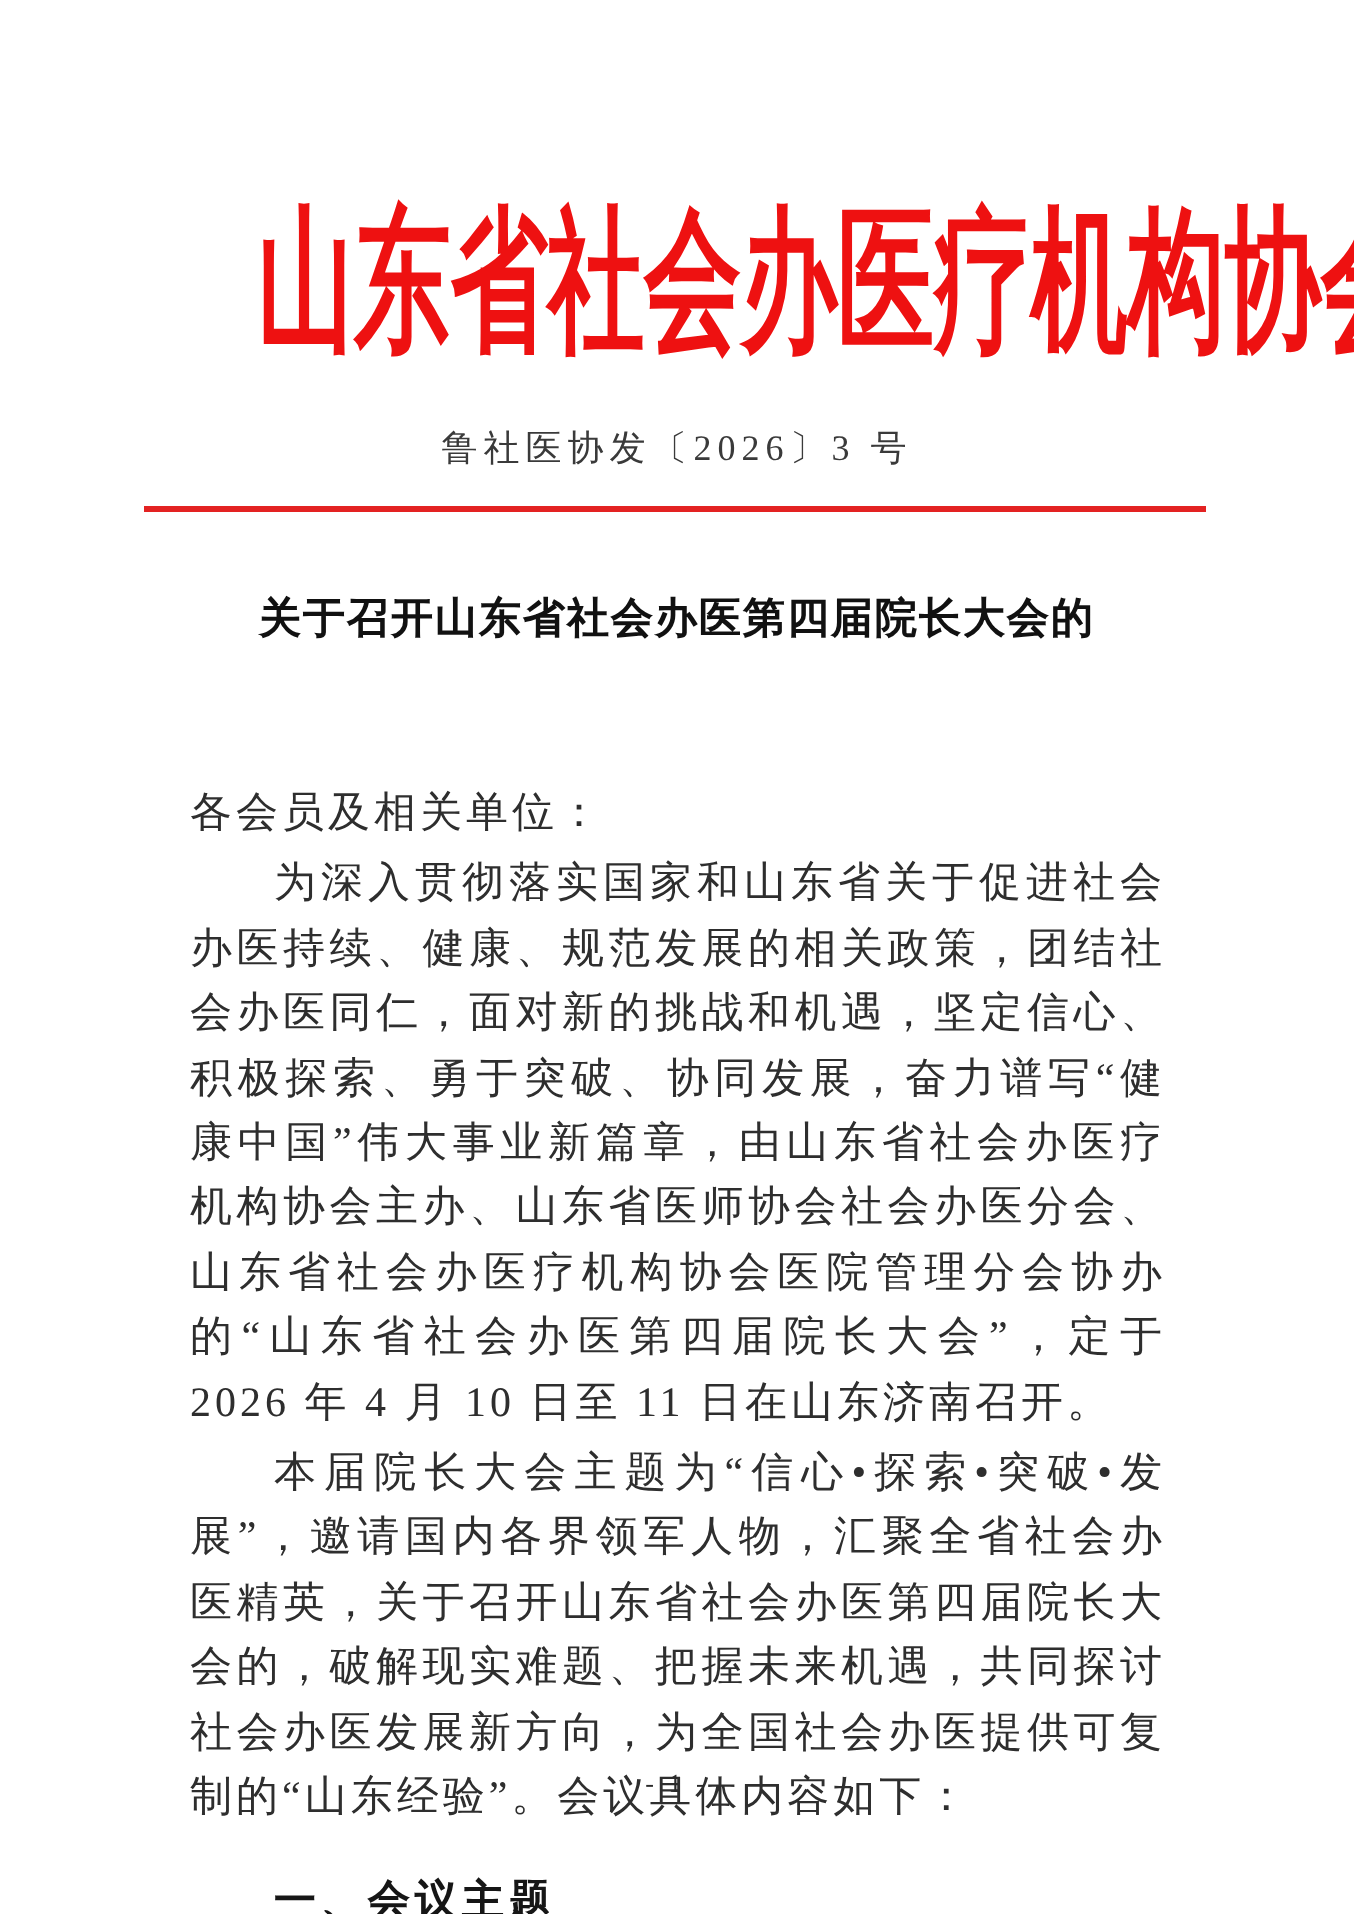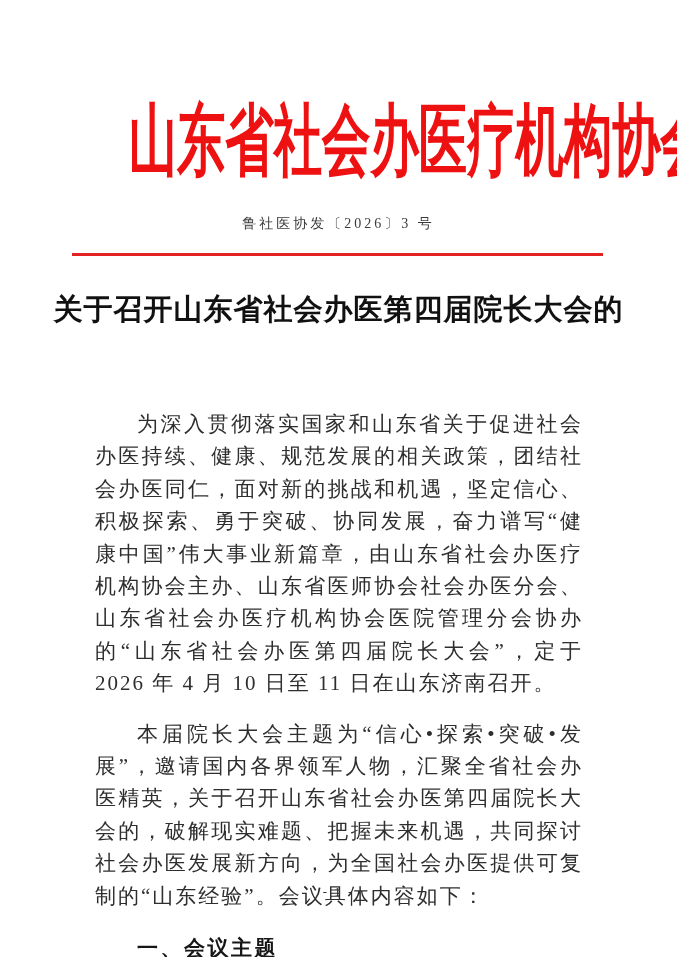--- a/index.html
+++ b/index.html
@@ -37,21 +37,21 @@
     transform-origin:center;
     letter-spacing:0px;
   }
   
   .doc-number{
     position:absolute;
     top:210px;
     left:0;
     width:677px;
     text-align:center;
-    font-size:14px;
+    font-size:18px;
     line-height:28px;
     letter-spacing:3px;
     color:#3a3a3a;
   }
   
   .red-rule{
     position:absolute;
     top:253px;
     left:72px;
     width:531px;
@@ -60,42 +60,42 @@
   }
   
   .notice-title{
     position:absolute;
     top:289px;
     left:38px;
     width:601px;
     text-align:center;
     color:var(--title-ink);
     font-weight:bold;
-    font-size:29px;
+    font-size:21px;
     line-height:40px;
     letter-spacing:1px;
   }
   
   .body{
     position:absolute;
     top:390px;
     left:95px;
     width:488px;
     color:var(--body-ink);
     font-size:21px;
     line-height:32.4px;
     letter-spacing:2px;
     text-align:justify;
   }
   .salutation{
     text-indent:0;
   }
   .para{
     text-indent:2em;
-    margin-top:18px;
+    margin-top:3px;
   }
   .section-heading{
     margin-top:20px;
     text-indent:2em;
     font-family:"Liberation Sans","DejaVu Sans",sans-serif;
     font-weight:bold;
     color:#161616;
     letter-spacing:2.5px;
   }
   
@@ -119,20 +119,21 @@
 
   <div class="doc-number">鲁社医协发〔2026〕3 号</div>
 
   <div class="red-rule"></div>
 
   <div class="notice-title">
     <div>关于召开山东省社会办医第四届院长大会的</div>
   </div>
 
   <div class="body">
+    <p class="salutation">各会员及相关单位：</p>
     <p class="para">为深入贯彻落实国家和山东省关于促进社会办医持续、健康、规范发展的相关政策，团结社会办医同仁，面对新的挑战和机遇，坚定信心、积极探索、勇于突破、协同发展，奋力谱写“健康中国”伟大事业新篇章，由山东省社会办医疗机构协会主办、山东省医师协会社会办医分会、山东省社会办医疗机构协会医院管理分会协办的“山东省社会办医第四届院长大会”，定于 2026 年 4 月 10 日至 11 日在山东济南召开。</p>
     <p class="para">本届院长大会主题为“信心•探索•突破•发展”，邀请国内各界领军人物，汇聚全省社会办医精英，关于召开山东省社会办医第四届院长大会的，破解现实难题、把握未来机遇，共同探讨社会办医发展新方向，为全国社会办医提供可复制的“山东经验”。会议具体内容如下：</p>
     <p class="section-heading">一、会议主题</p>
   </div>
 
   <div class="page-number">- 1 -</div>
 
 </div>
 
 </body></html>

